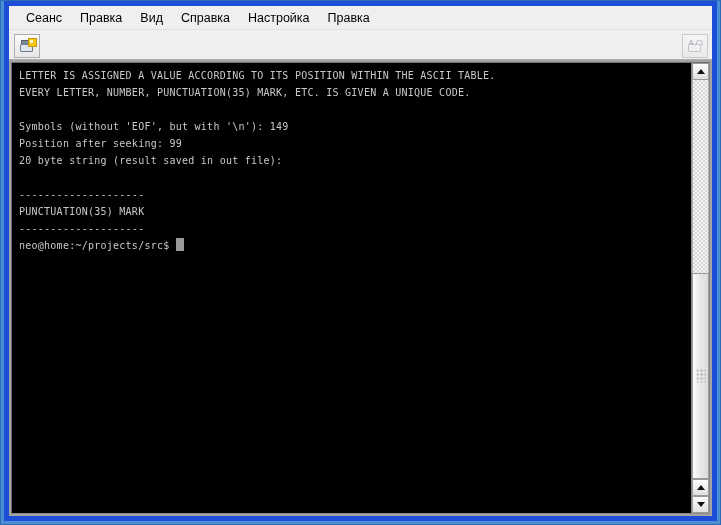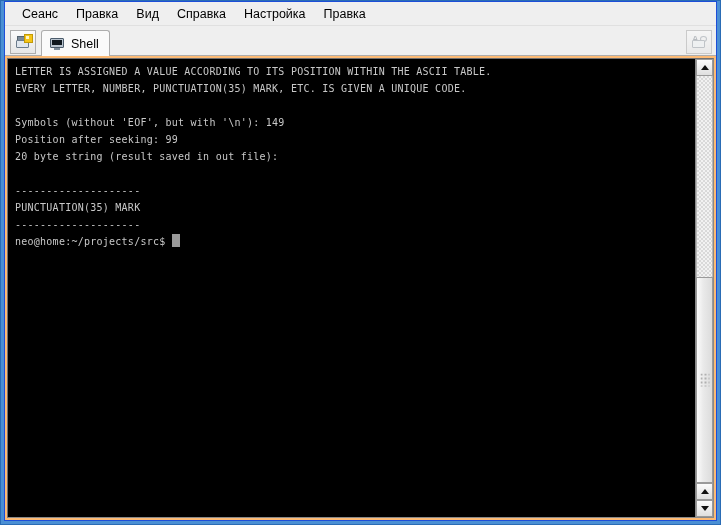--- a/index.html
+++ b/index.html
@@ -92,22 +92,22 @@
   }
   .win-btn .glyph-close {
     color: #fff; font-size: 14px; font-weight: bold; line-height: 14px;
     font-family: "Liberation Sans", sans-serif;
   }
 
   
   #client {
     flex: 1 1 auto;
     margin: 0 3px 3px 3px;
-    background: #fdba74;
-    border: 1px solid #1d4ed8;
+    background: #a3a3a3;
+    border: 5px solid #1d4ed8;
     box-sizing: border-box;
     display: flex;
     flex-direction: column;
     overflow: hidden;
   }
 
   
   #menubar {
     flex: 0 0 24px;
     height: 24px;
@@ -368,28 +368,20 @@
     </div>
 
     <div id="tabbar">
       <div class="tb-btn ic-new">
         <div class="n-scr"></div>
         <div class="n-mon"></div>
         <div class="n-spark"></div>
         <div class="n-spark2"></div>
       </div>
 
-      <div class="tab">
-        <div class="tab-icon">
-          <div class="t-body"></div>
-          <div class="t-screen"></div>
-          <div class="t-stand"></div>
-        </div>
-        <div class="tab-label">Shell</div>
-      </div>
 
       <div class="tb-btn tb-btn-right ic-dis">
         <div class="d-a">A</div>
         <div class="d-o"></div>
         <div class="d-mon"></div>
       </div>
     </div>
 
     <div id="terminal-wrap">
 

